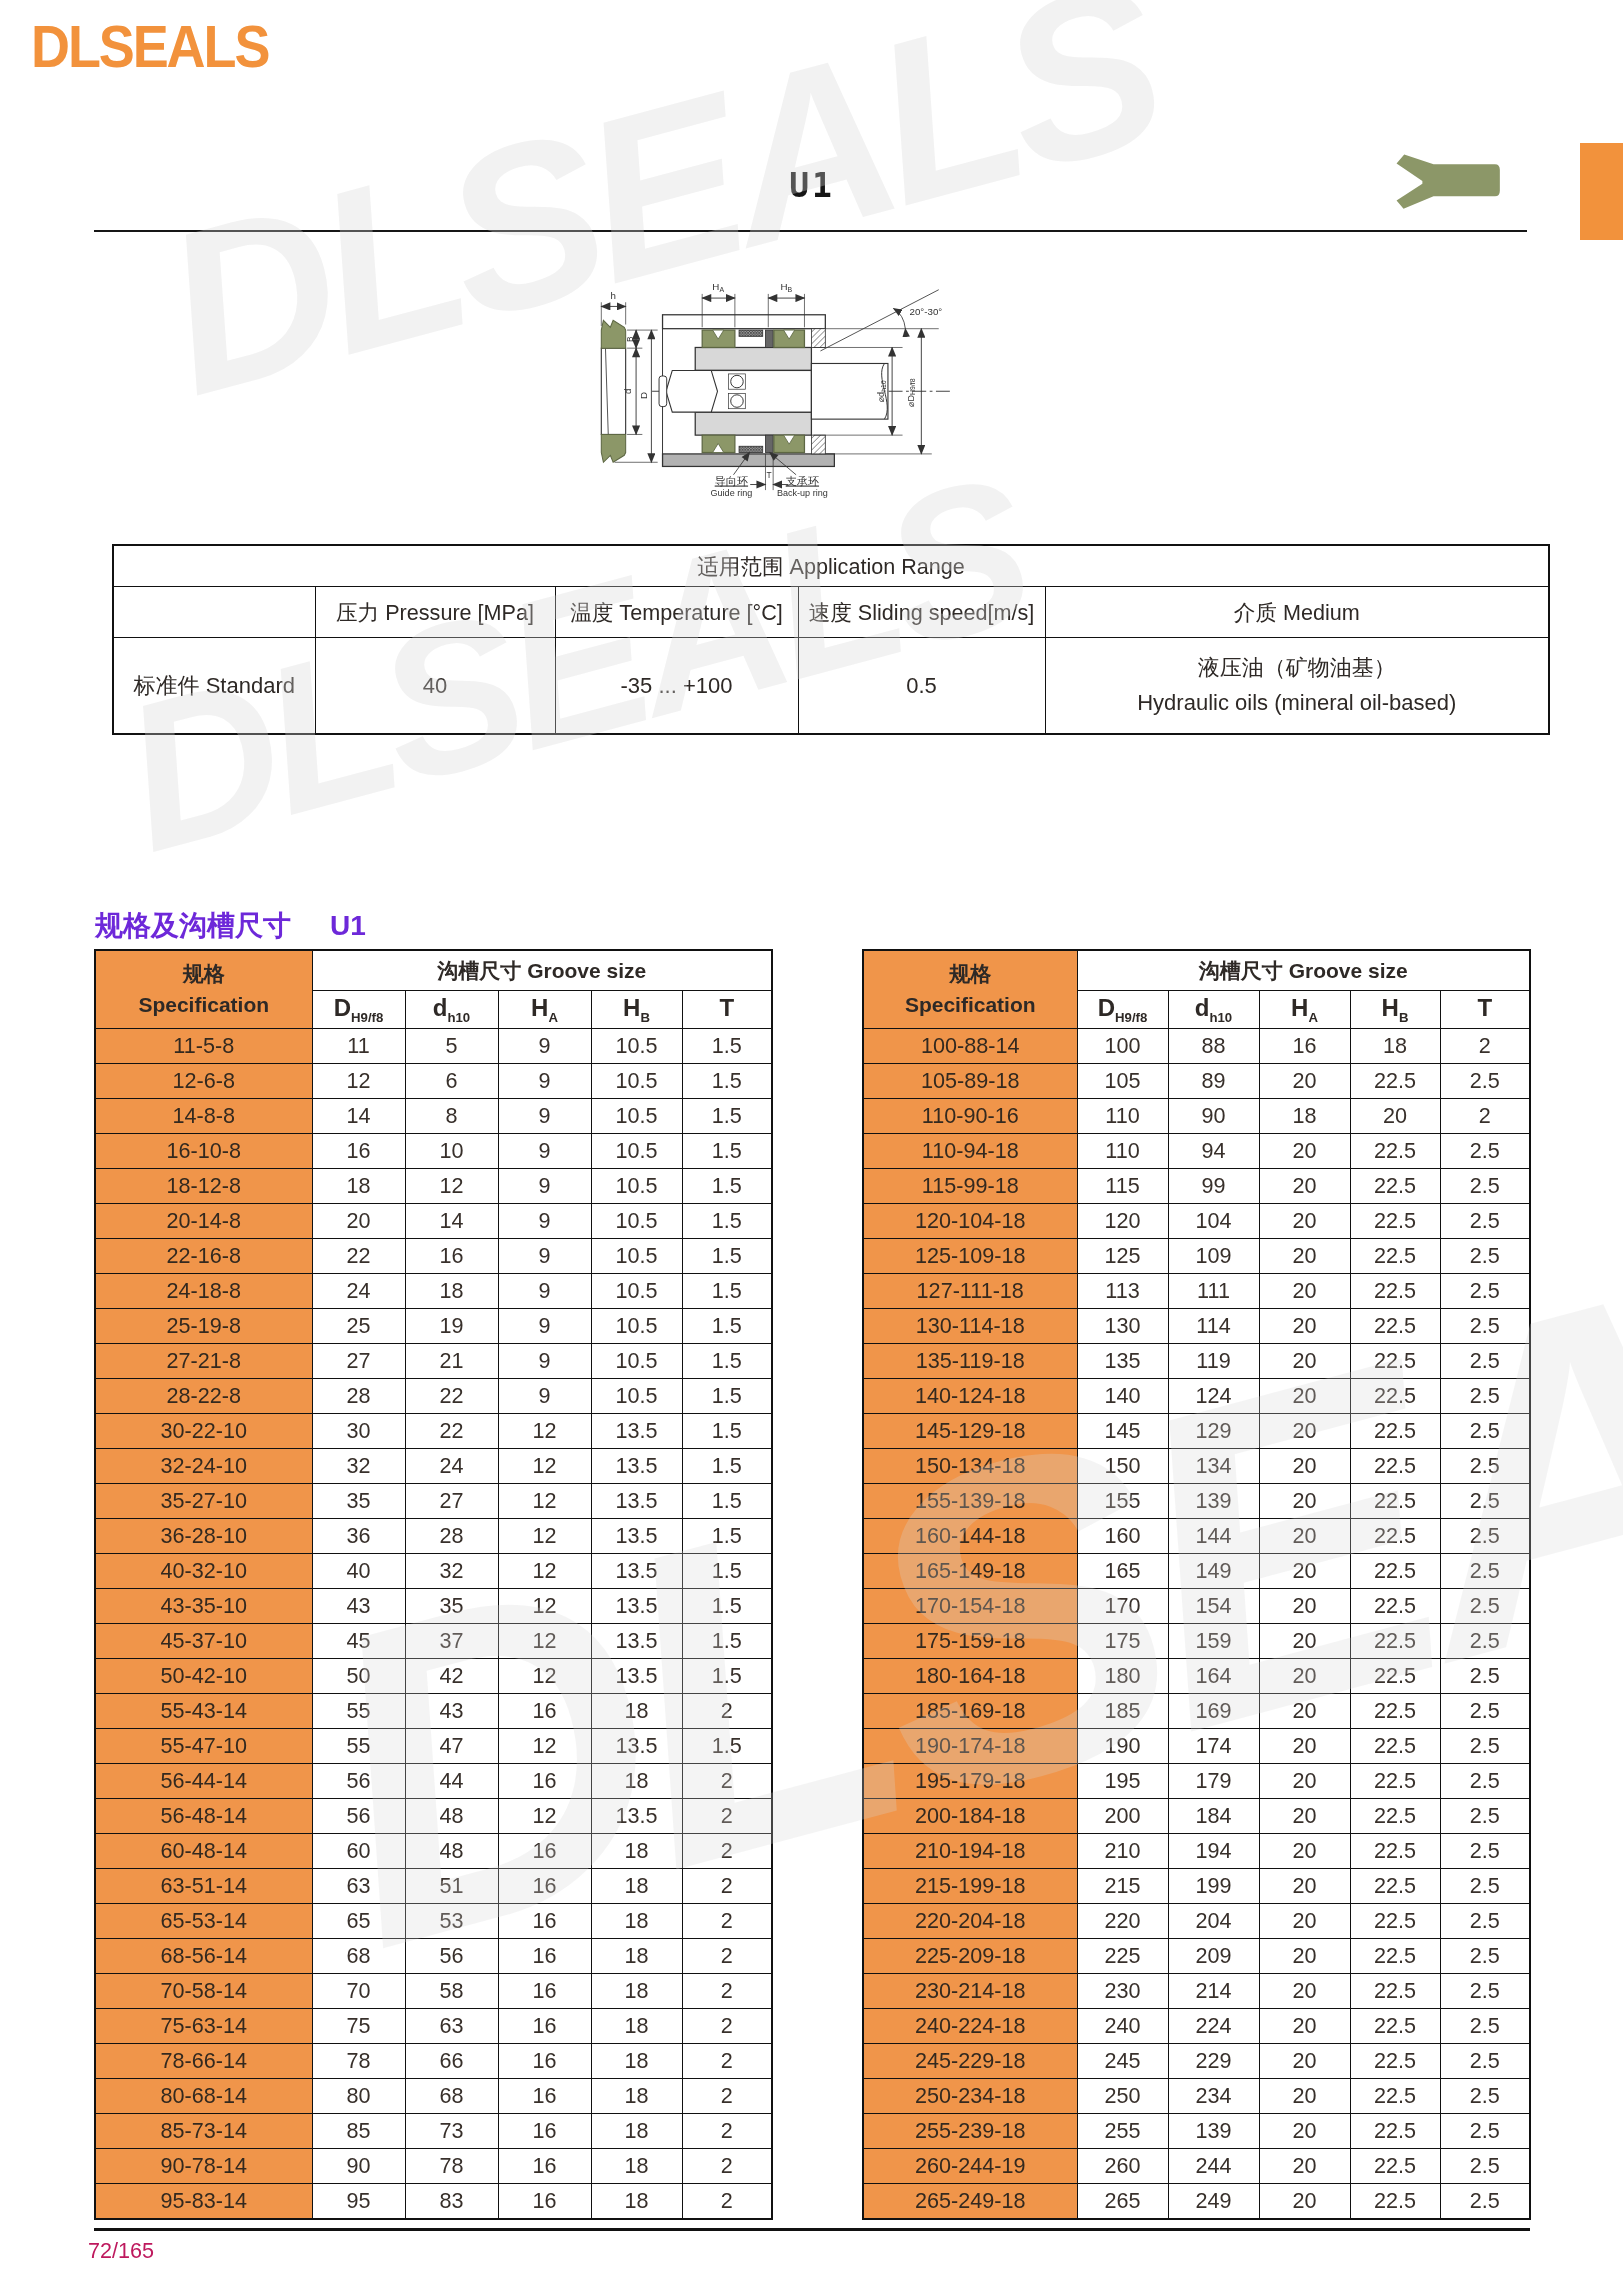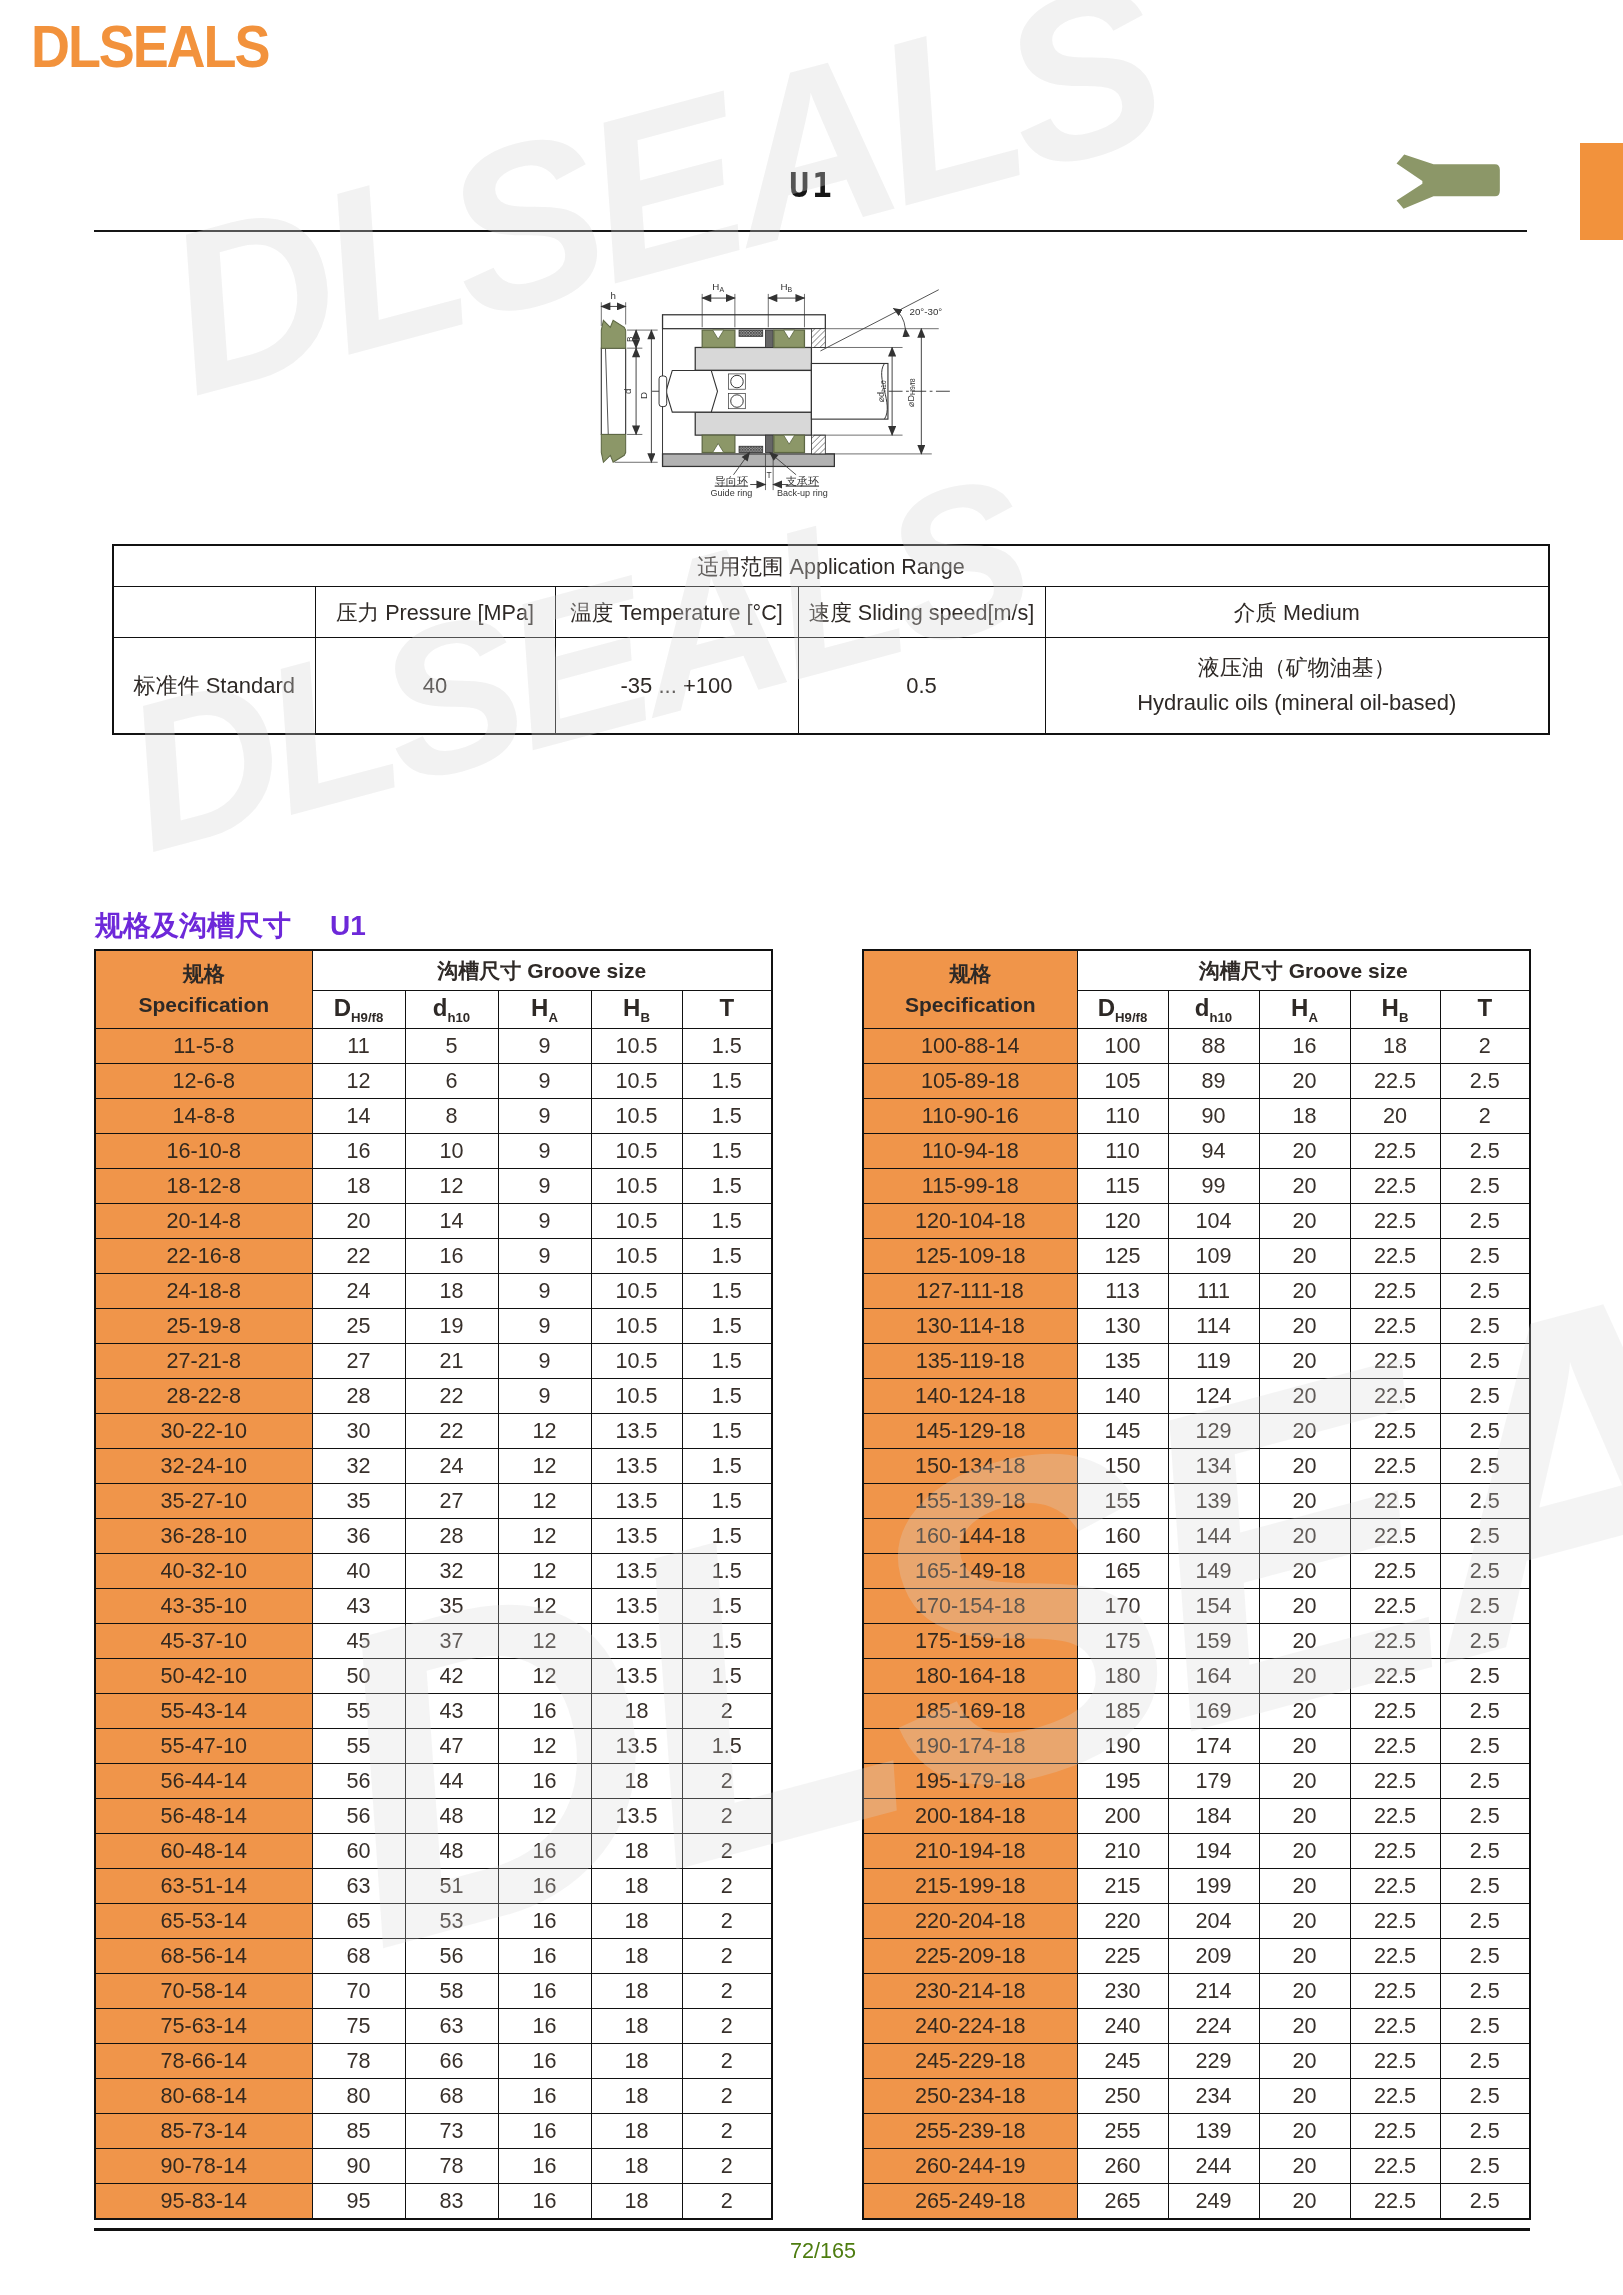--- a/index.html
+++ b/index.html
@@ -40,21 +40,21 @@
   #spec-left{left:94px;width:676px;}
   #spec-right{left:862px;width:668px;}
   .spec-table thead tr.h1 th{height:39px;font-size:21px;font-weight:600;}
   .spec-table thead tr.h2 th{height:37px;font-size:24px;font-weight:600;}
   .spec-table thead th sub{font-size:13.2px;font-weight:600;}
   .spec-table th.spec-head{background:var(--cell-orange);font-size:21px;font-weight:600;line-height:1.45;}
   .spec-table tbody td{height:34px;font-size:21.6px;color:#38302b;}
   .spec-table tbody td.spec-cell{background:var(--cell-orange);color:#33291f;}
   
   #footer-rule{position:absolute;left:94px;top:2228px;width:1436px;height:2.8px;background:#111;}
-  #page-number{position:absolute;left:105px;top:2238px;width:1436px;text-align:center;font-size:21.6px;color:#4d7c0f;}
+  #page-number{position:absolute;left:88px;top:2238px;width:1436px;text-align:left;font-size:21.6px;color:#be185d;}
   
   #diagram{position:absolute;left:570px;top:266px;width:487px;height:252px;}
   #diagram text{font-family:"Liberation Sans",sans-serif;fill:#333;}
 </style>
 </head>
 <body>
 
 <div id="page" style="--brand-orange: #F2923C; --cell-orange: #F0954A;">
 
   <div class="wm" id="wm1">DLSEALS</div>

